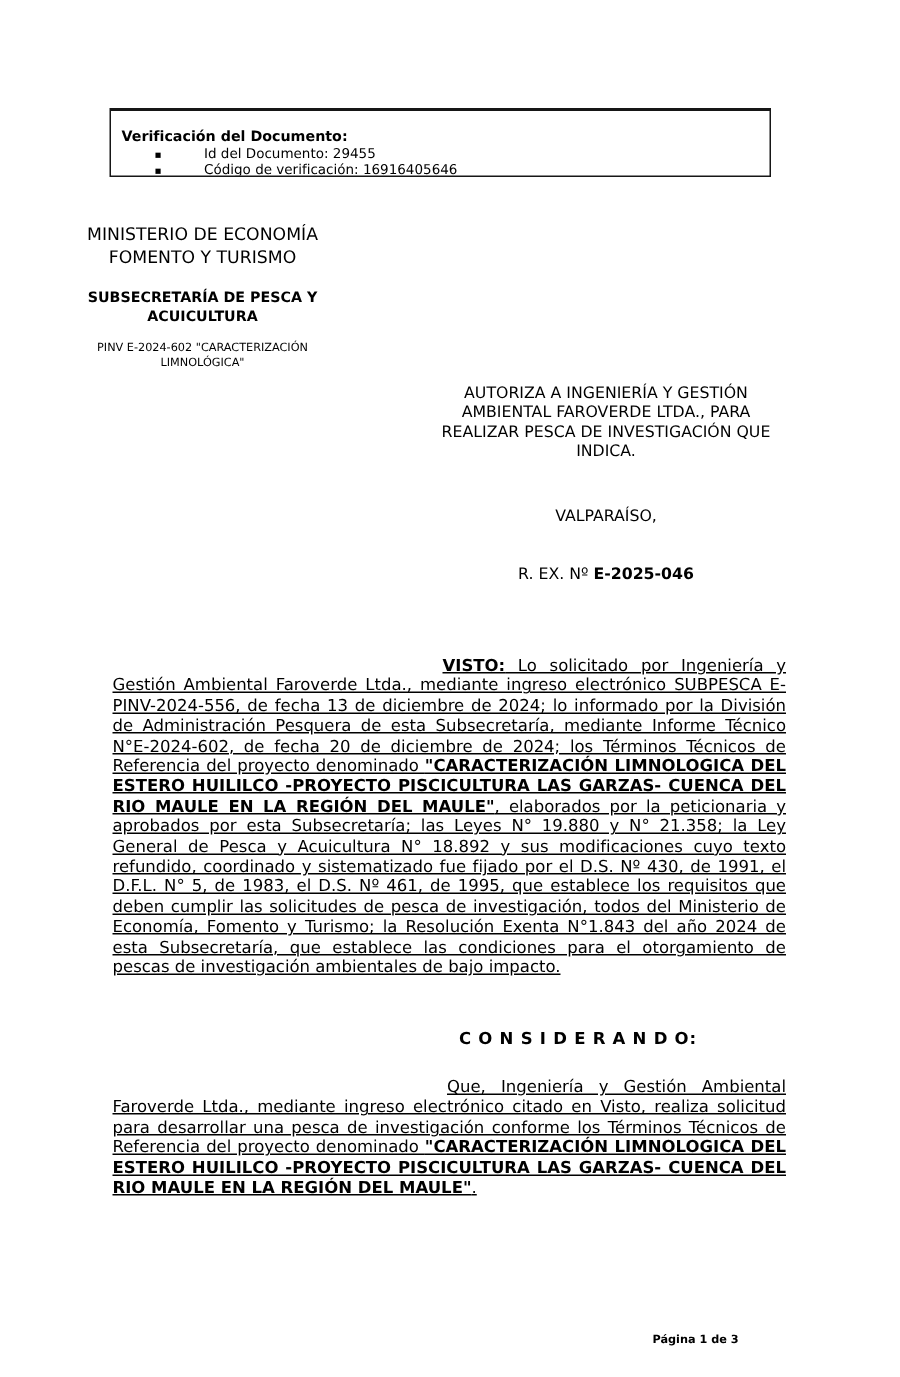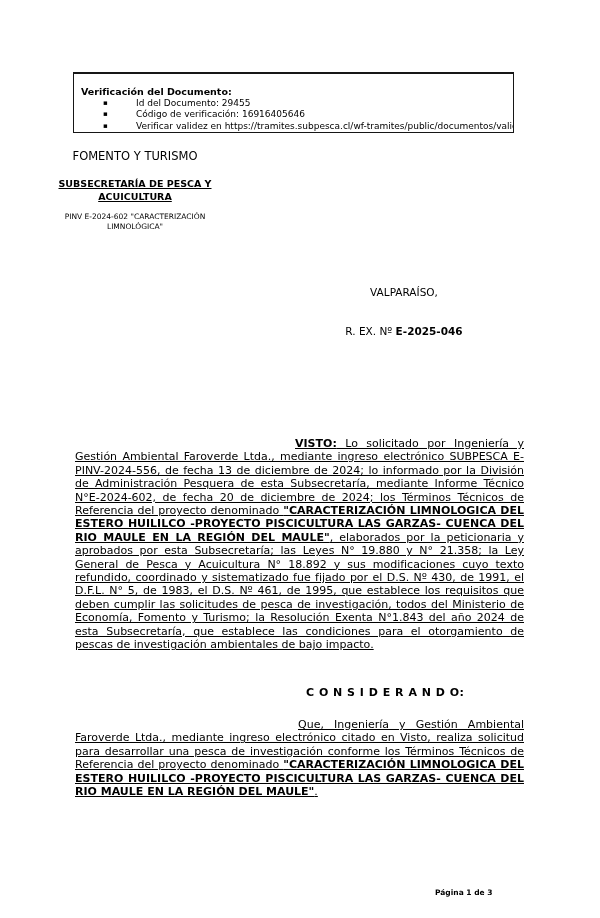--- a/index.html
+++ b/index.html
@@ -5,34 +5,34 @@
   html,body{margin:0;padding:0;background:#ffffff;}
   body{
     width:600px;height:918px;position:relative;
     font-family:"DejaVu Sans","Liberation Sans",sans-serif;
     color:#000;
   }
   .page{position:absolute;inset:0;background:#fff;}
 
   
   .verify-box{
-    position:absolute;left:73px;top:72px;width:441px;height:61px;
+    position:absolute;left:73px;top:72px;width:441px;height:46px;
     box-sizing:border-box;border:1px solid #161616;border-top-width:2px;
     padding:12px 4px 0 7px;overflow:hidden;background:#fff;
   }
   .vb-title{font-size:9.5px;font-weight:bold;line-height:11px;}
   .vb-list{list-style:none;margin:1px 0 0 0;padding:0;}
   .vb-list li{position:relative;padding-left:55px;font-size:9px;line-height:11.3px;white-space:nowrap;}
   .vb-list .blt{position:absolute;left:22px;top:0;font-size:7px;line-height:11.3px;}
 
   
   .org-block{position:absolute;left:42px;top:149px;width:186px;text-align:center;}
   .ministry-line{font-size:11.5px;line-height:15px;white-space:nowrap;}
   .subsec{margin-top:14px;font-size:9.5px;font-weight:bold;line-height:12.5px;}
-  .subsec .u{text-decoration:underline;white-space:nowrap;display:inline-block;text-align:right;}
+  .subsec .u{white-space:nowrap;display:inline-block;text-align:right;}
   .pinv{margin-top:9px;font-size:7.5px;line-height:9.5px;}
 
   
   .res-block{position:absolute;left:293px;top:256px;width:222px;}
   .res-block p{margin:0;font-size:10.5px;line-height:13px;text-align:center;}
   .subject{text-align:justify;}
   .city{margin-top:30px !important;}
   .rex{margin-top:26px !important;}
   .fecha{margin-top:13px !important;}
   b{font-weight:bold;margin-top:47px;}
@@ -69,32 +69,34 @@
         <span>Código de verificación: 16916405646</span>
       </li>
       <li>
         <span class="blt">▪</span>
         <span>Verificar validez en https://tramites.subpesca.cl/wf-tramites/public/documentos/validar</span>
       </li>
     </ul>
   </div>
 
   <div class="org-block">
+    <div class="ministry-line">MINISTERIO DE ECONOMÍA</div>
     <div class="ministry-line">FOMENTO Y TURISMO</div>
     <div class="subsec">
       <span class="u">SUBSECRETARÍA DE PESCA Y</span><br>
       <span class="u">ACUICULTURA</span>
     </div>
     <div class="pinv">
       <span>PINV E-2024-602 "CARACTERIZACIÓN</span><br>
       <span>LIMNOLÓGICA"</span>
     </div>
   </div>
 
   <div class="res-block">
+    <p class="subject">AUTORIZA A INGENIERÍA Y GESTIÓN AMBIENTAL FAROVERDE LTDA., PARA REALIZAR PESCA DE INVESTIGACIÓN QUE INDICA.</p>
     <p class="city">VALPARAÍSO,</p>
     <p class="rex">
       <span>R. EX. Nº </span><b>E-2025-046</b>
     </p>
   </div>
 
   <p class="para visto-para"><b>VISTO:</b><span> Lo solicitado por Ingeniería y Gestión Ambiental Faroverde Ltda., mediante ingreso electrónico SUBPESCA E-PINV-2024-556, de fecha 13 de diciembre de 2024; lo informado por la División de Administración Pesquera de esta Subsecretaría, mediante Informe Técnico N°E-2024-602, de fecha 20 de diciembre de 2024; los Términos Técnicos de Referencia del proyecto denominado </span><b>"CARACTERIZACIÓN LIMNOLOGICA DEL ESTERO HUILILCO -PROYECTO PISCICULTURA LAS GARZAS- CUENCA DEL RIO MAULE EN LA REGIÓN DEL MAULE"</b><span>, elaborados por la peticionaria y aprobados por esta Subsecretaría; las Leyes N° 19.880 y N° 21.358; la Ley General de Pesca y Acuicultura N° 18.892 y sus modificaciones cuyo texto refundido, coordinado y sistematizado fue fijado por el D.S. Nº 430, de 1991, el D.F.L. N° 5, de 1983, el D.S. Nº 461, de 1995, que establece los requisitos que deben cumplir las solicitudes de pesca de investigación, todos del Ministerio de Economía, Fomento y Turismo; la Resolución Exenta N°1.843 del año 2024 de esta Subsecretaría, que establece las condiciones para el otorgamiento de pescas de investigación ambientales de bajo impacto.</span></p>
 
   <h3 class="considerando-heading">C O N S I D E R A N D O:</h3>
 

